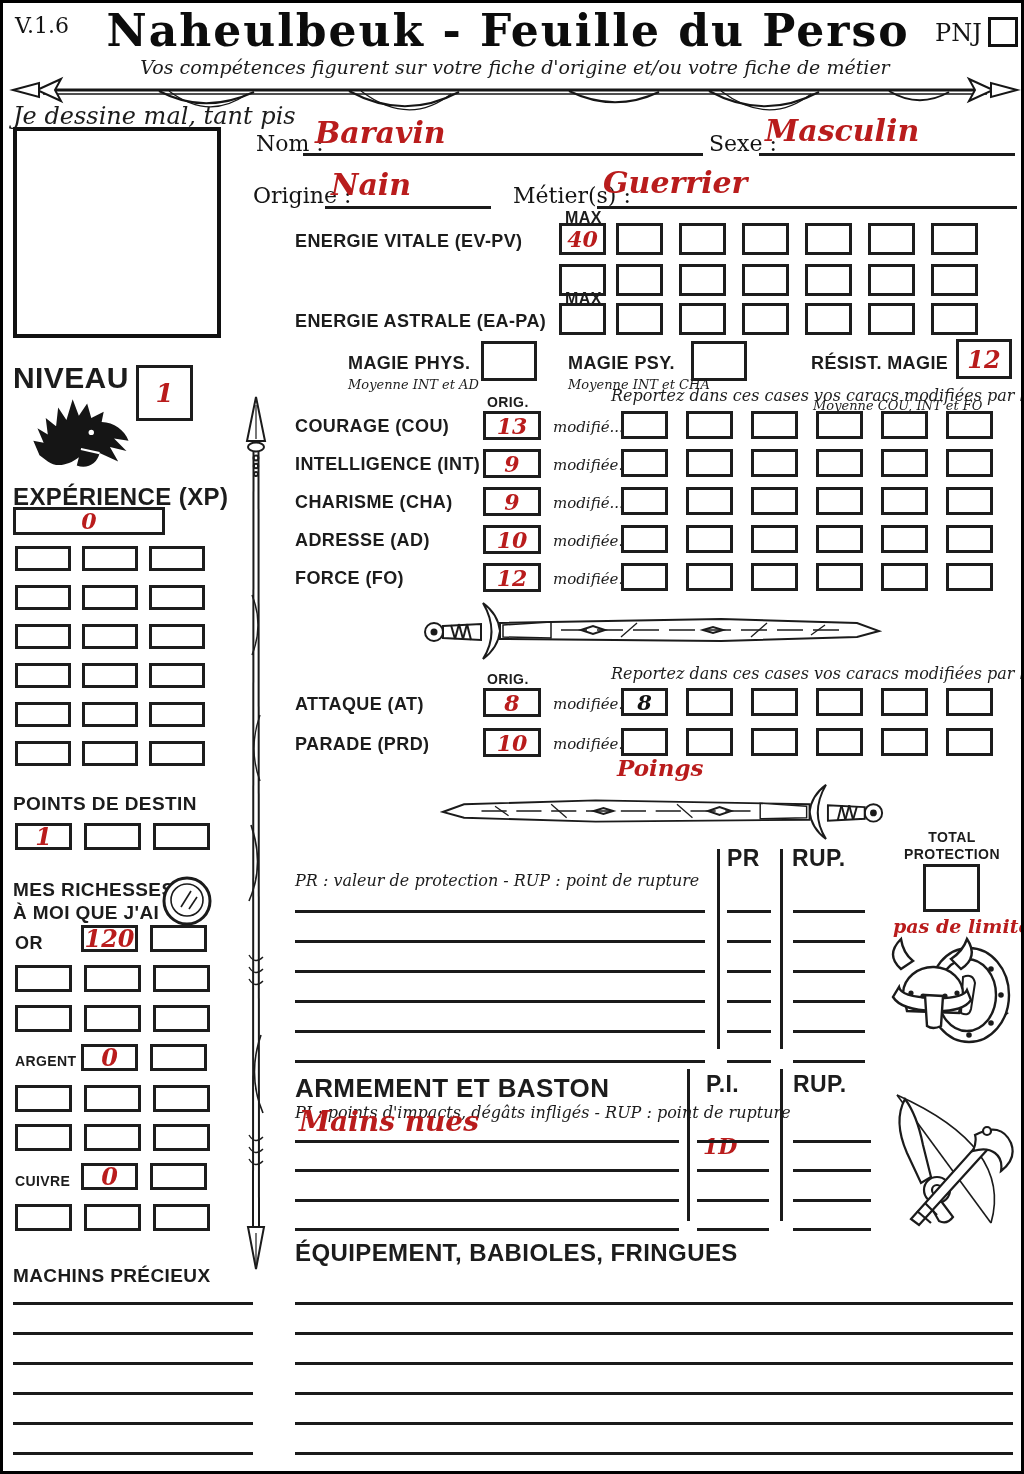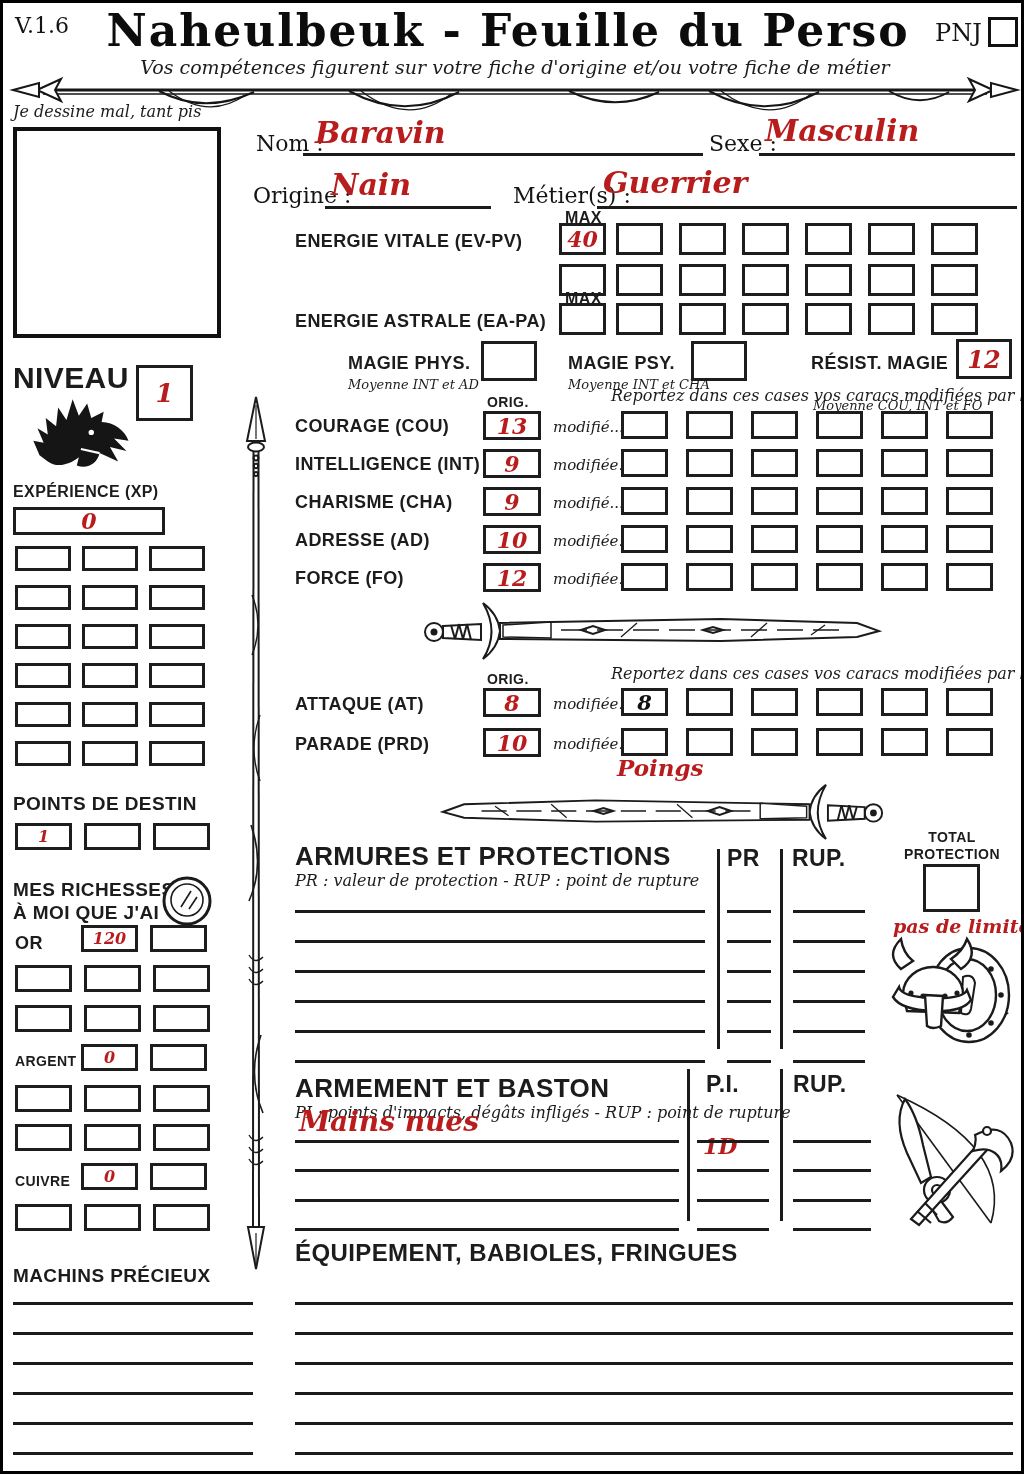--- a/index.html
+++ b/index.html
@@ -24,21 +24,21 @@
   .magicbx{width:56px;height:40px;border:3px solid #1d1d1d;font-size:24px;}
   .grid-xp{display:flex;flex-wrap:wrap;column-gap:11px;row-gap:14px;width:205px;}
   .grid-xp .bx{width:56px;height:25px;}
   .row-side{display:flex;column-gap:12px;}
   .row-side .bx{width:57px;height:27px;font-size:20px;}
   .rlines .rline{height:27px;border-bottom:3px solid #1b1b1b;}
   .rlines-sm .rline{height:26.5px;border-bottom:3px solid #1b1b1b;}
   .uline{border-bottom:3px solid #1b1b1b;height:0;}
   .vdiv{width:3px;background:#1b1b1b;}
   .fs12{font-size:16px;text-align:right;}.fs13{font-size:13px;}.fs14{font-size:14px;}.fs15{font-size:15px;}
-  .fs16{font-size:16px;}.fs18{font-size:18px;}.fs19{font-size:19px;}.fs20{font-size:16px;}
+  .fs16{font-size:16px;}.fs18{font-size:18px;}.fs19{font-size:19px;}.fs20{font-size:24px;}
   .fs22{font-size:22px;}.fs23{font-size:23px;}.fs24{font-size:24px;}.fs26{font-size:26px;}
   .fs28{font-size:28px;}.fs30{font-size:30px;}
   svg{display:block;}
 </style>
 </head>
 <body>
 
 <div class="page">
 
   <div class="abs serif fs22" style="left:12px;top:10px;">V.1.6</div>
@@ -292,21 +292,20 @@
       </g>
       <g stroke="#1b1b1b" stroke-width="1.3" fill="none">
         <line x1="140" y1="31" x2="420" y2="31" stroke-dasharray="26 10"></line>
         <line x1="200" y1="38" x2="216" y2="24"></line>
           <line x1="330" y1="38" x2="346" y2="24"></line>
         <line x1="390" y1="36" x2="404" y2="26"></line>
       </g>
     </svg>
   </div>
 
-  <div class="abs blabel fs26" style="left:292px;top:838px;">ARMURES ET PROTECTIONS</div>
   <div class="abs cal fs16" style="left:292px;top:868px;">PR : valeur de protection - RUP : point de rupture</div>
   <div class="abs vdiv" style="left:714px;top:846px;height:200px;"></div>
   <div class="abs vdiv" style="left:777px;top:846px;height:200px;"></div>
   <div class="abs blabel fs23" style="left:724px;top:842px;">PR</div>
   <div class="abs blabel fs23" style="left:789px;top:842px;">RUP.</div>
   <div class="abs rlines" style="left:292px;top:880px;width:410px;">
       <div class="rline"></div>
       <div class="rline"></div>
       <div class="rline"></div>
       <div class="rline"></div>

